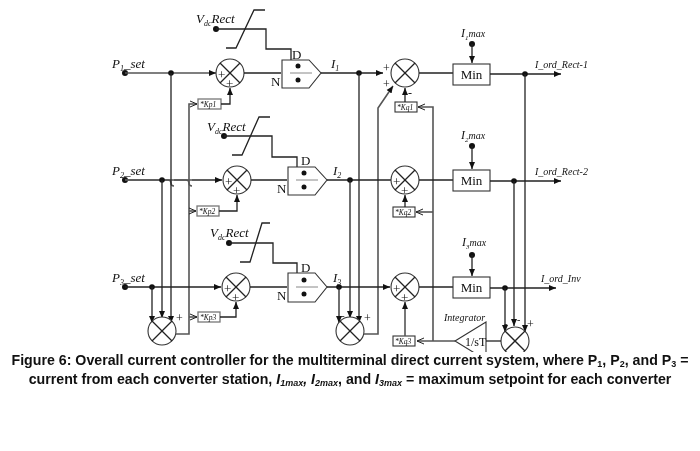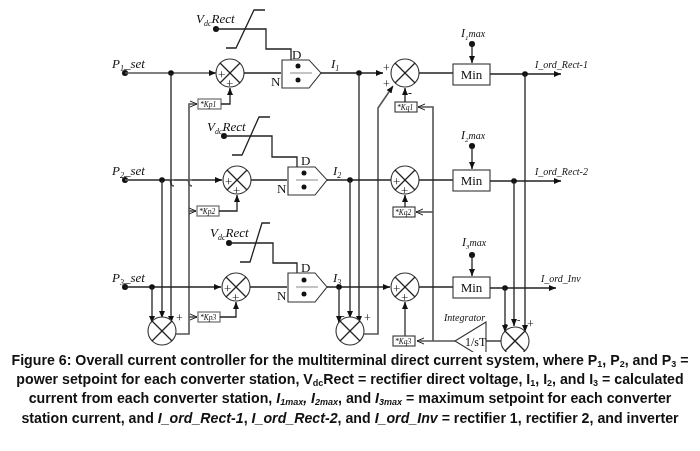--- a/index.html
+++ b/index.html
@@ -241,16 +241,14 @@
     <text x="444" y="321" font-size="10" class="it">Integrator</text>
     <path d="M455,341 L486,322 L486,360 Z" class="box"></path>
     <text x="465" y="346" font-size="12">1/sT</text>
     <line x1="501" y1="341" x2="486" y2="341" class="w"></line>
     <polyline points="455,341 417,341" class="wg" marker-end="url(#ao)"></polyline>
   </g>
 </svg>
 
 <div id="caption">
     <span class="cl">Figure 6: Overall current controller for the multiterminal direct current system, where P<sub>1</sub>, P<sub>2</sub>, and P<sub>3</sub> =</span>
-    <span class="cl">power setpoint for each converter station, V<sub>dc</sub>Rect = rectifier direct voltage, I<sub>1</sub>, I<sub>2</sub>, and I<sub>3</sub> = calculated</span>
     <span class="cl">current from each converter station, <i>I</i><sub><i>1max</i></sub><i>, I</i><sub><i>2max</i></sub>, and <i>I</i><sub><i>3max</i></sub> = maximum setpoint for each converter</span>
-    <span class="cl">station current, and <i>I_ord_Rect-1</i>, <i>I_ord_Rect-2</i>, and <i>I_ord_Inv</i> = rectifier 1, rectifier 2, and inverter</span>
   </div>
 
 </body></html>

